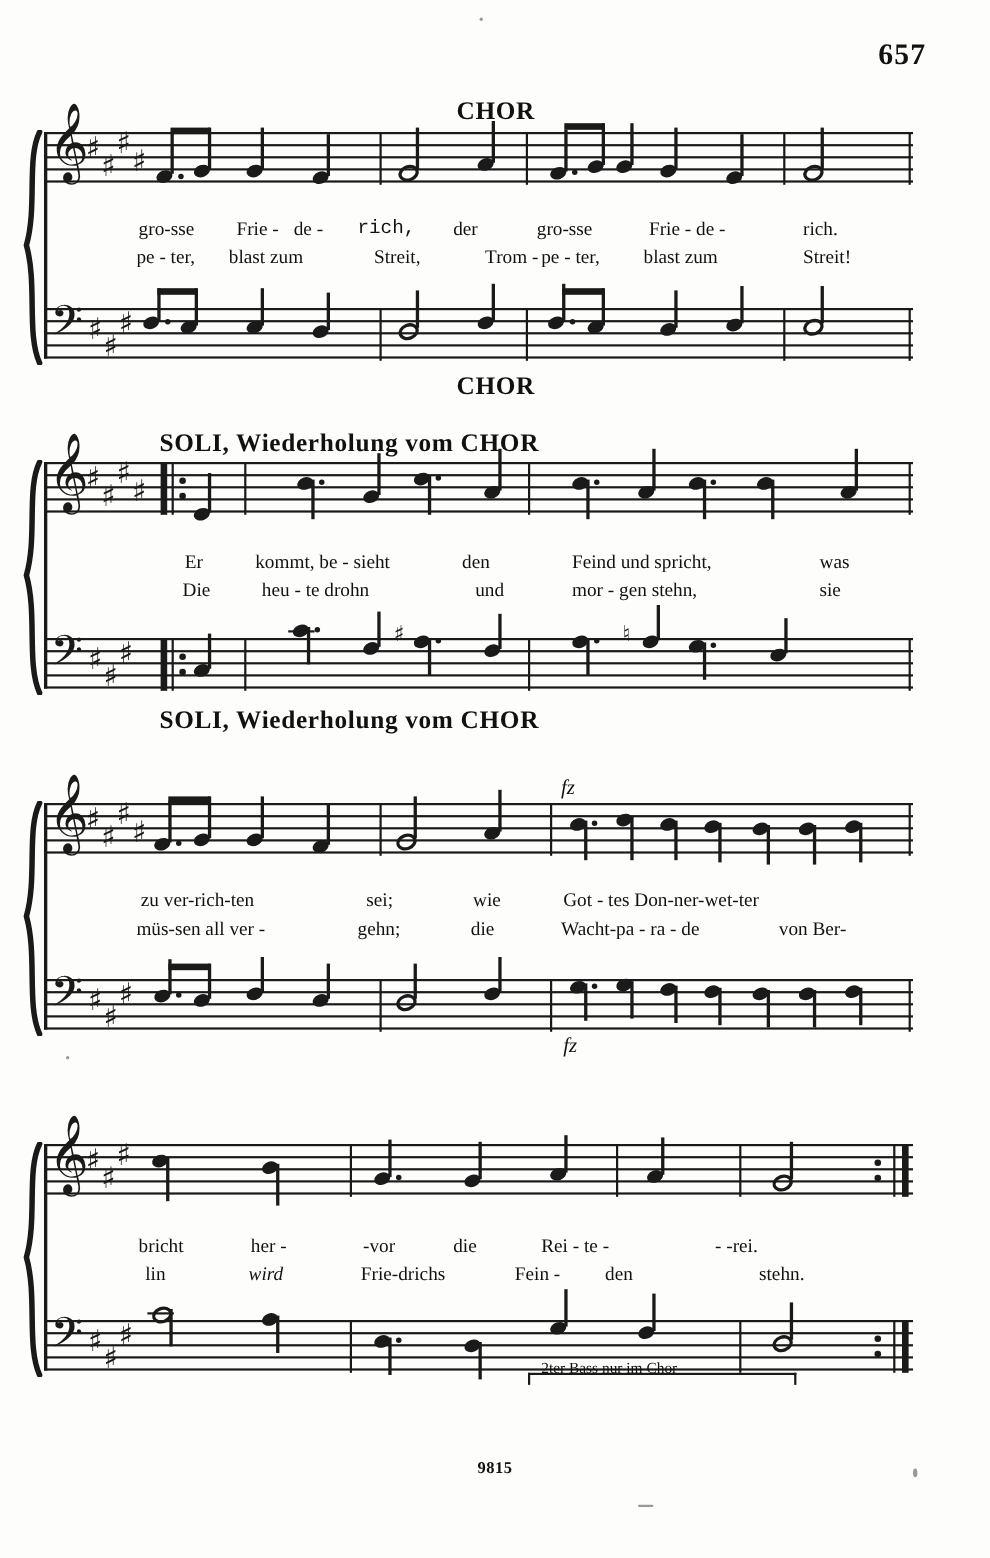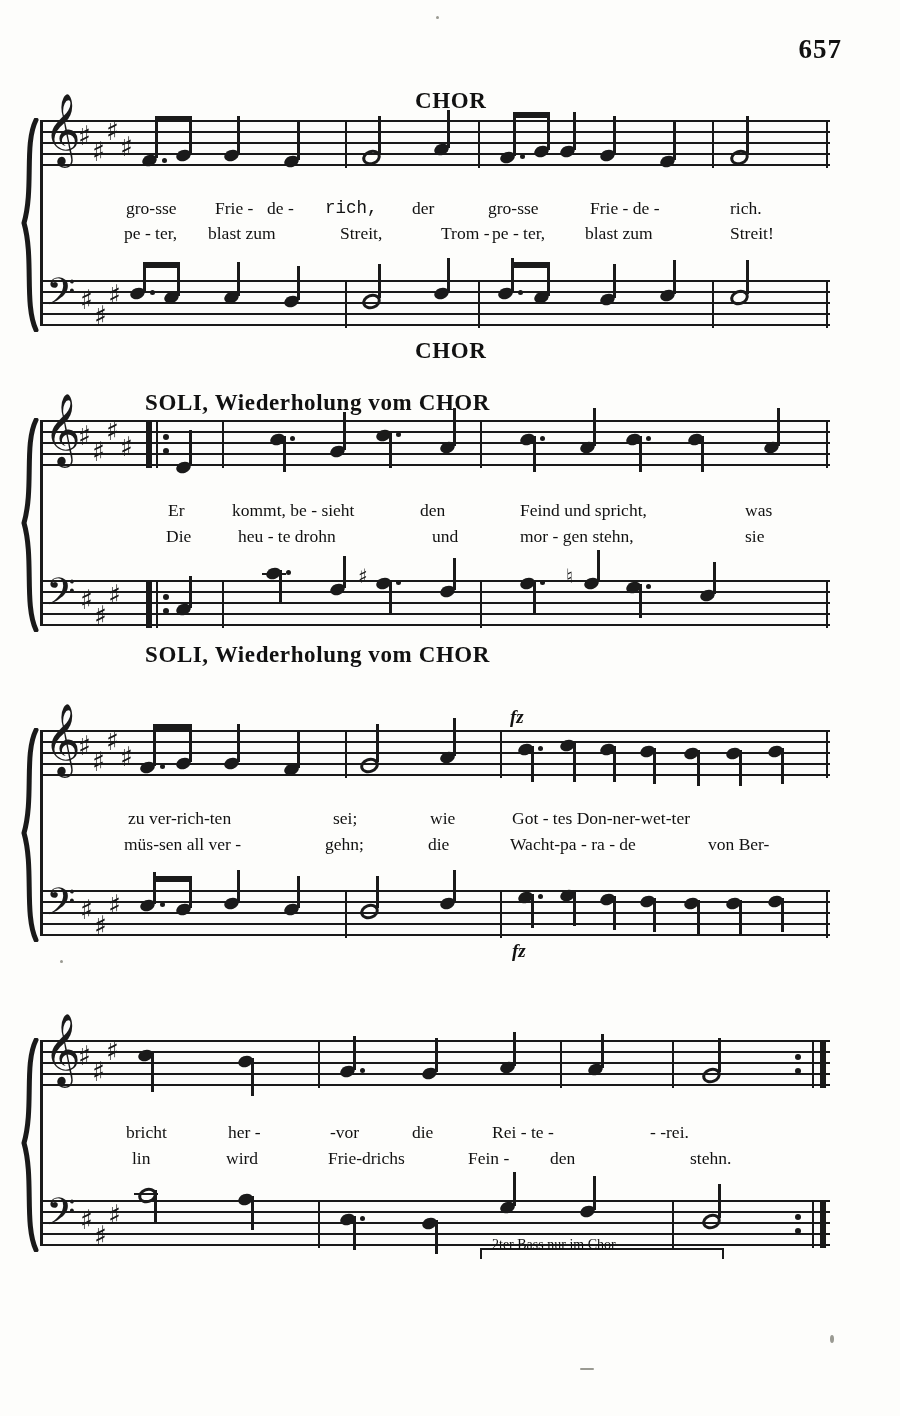--- a/index.html
+++ b/index.html
@@ -189,21 +189,21 @@
     font-weight: bold;
     font-size: 23px;
     letter-spacing: 0.6px;
     white-space: nowrap;
     color: #111;
   }
   .dyn {
     position: absolute;
     font-family: "Liberation Serif", serif;
     font-style: italic;
-    font-weight: bold;
+    font-weight: normal;
     font-size: 19px;
     white-space: nowrap;
   }
   
   .lyric {
     position: absolute;
     left: 40px;
     width: 800px;
     font-family: "Liberation Serif", serif;
     font-size: 17.5px;
@@ -830,21 +830,21 @@
     <div class="lyric" style="top:112px;">
       <span style="left:86px;">bricht</span>
       <span style="left:188px;">her -</span>
       <span style="left:290px;">-vor</span>
       <span style="left:372px;">die</span>
       <span style="left:452px;">Rei - te -</span>
       <span style="left:610px;">- -rei.</span>
     </div>
     <div class="lyric" style="top:138px;">
       <span style="left:92px;">lin</span>
-      <span style="left:186px;">wird</span>
+      <span style="left:186px;font-style:italic;">wird</span>
       <span style="left:288px;">Frie-drichs</span>
       <span style="left:428px;">Fein -</span>
       <span style="left:510px;">den</span>
       <span style="left:650px;">stehn.</span>
     </div>
 
     <div class="note">
       <div class="head open" style="left:138px; top:178px;"></div>
       <div class="stem" style="left:154px; top:180px; height:34px;"></div>
       <div class="ledger" style="left:134px; top:183px;"></div>
@@ -880,19 +880,20 @@
       <i style="top:14px; left:0;"></i>
         <i style="top:28px; left:0;"></i>
     </div>
     <div class="barline" style="left:812px; top:190px; height:48px;"></div>
     <div class="thickbar" style="left:820px; top:190px; height:48px;"></div>
 
     <div class="hbracket" style="left:480px; top:238px; width:240px;"></div>
     <div class="bracket-note" style="left:492px; top:227px;">2ter Bass nur im Chor</div>
   </div>
 
+  <div class="plate-number">9815</div>
 
   <div class="speck" style="left:436px; top:16px; width:3px; height:3px;"></div>
   <div class="speck" style="left:60px; top:960px; width:3px; height:3px;"></div>
   <div class="speck" style="left:830px; top:1335px; width:4px; height:8px;"></div>
   <div class="speck" style="left:580px; top:1368px; width:14px; height:2px; border-radius:1px;"></div>
 
 </div>
 
 </body></html>

